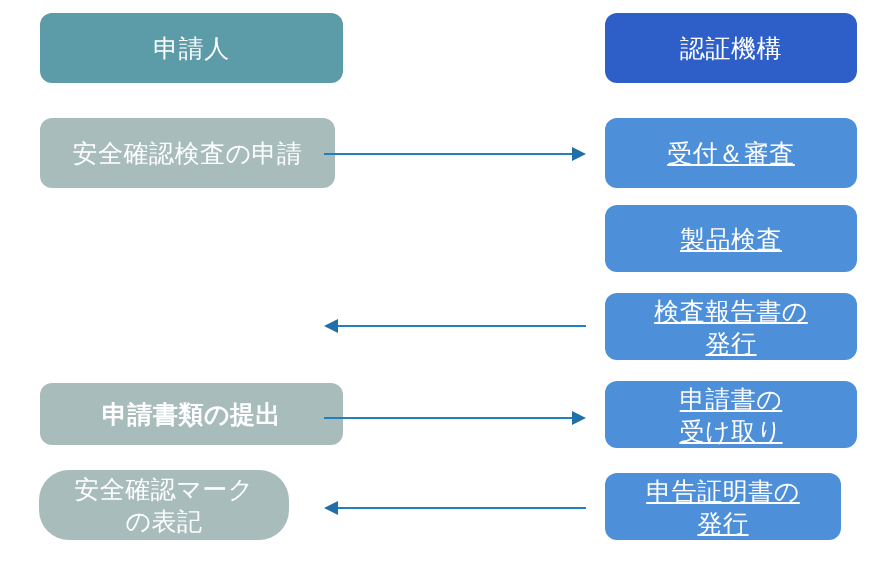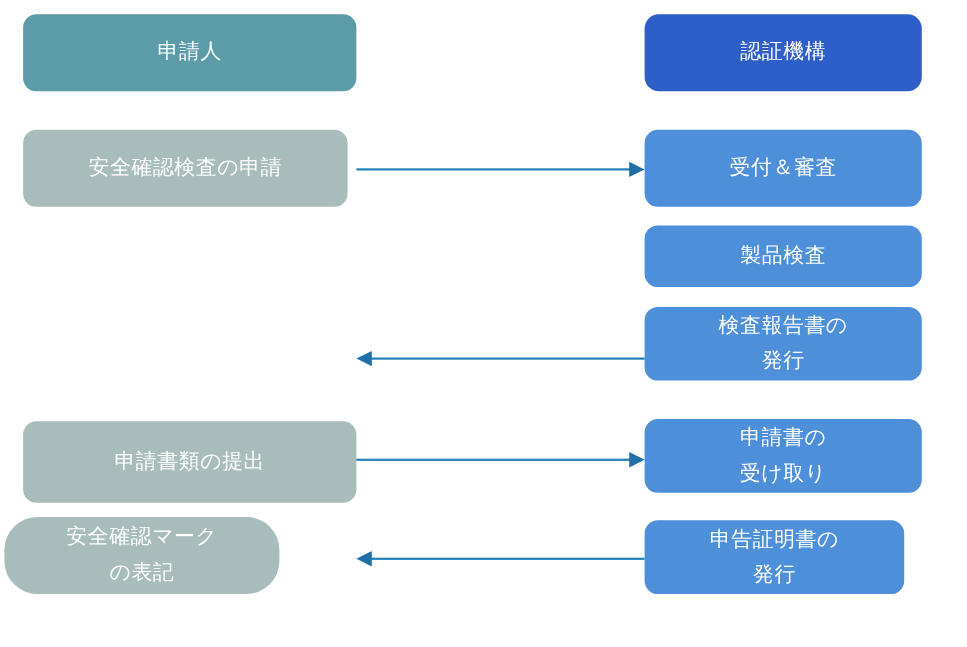--- a/index.html
+++ b/index.html
@@ -19,30 +19,31 @@
   }
   .node {
     position: absolute;
     box-sizing: border-box;
     border-radius: 12px;
     display: flex;
     align-items: center;
     justify-content: center;
     text-align: center;
     color: #ffffff;
-    font-size: 19px;
+    font-size: 25px;
     line-height: 32px;
     letter-spacing: 0.5px;
     white-space: pre-line;
     padding: 2px 6px;
+    margin-left: 19px;
   }
   .node.teal   { background: #5C9BA8; }
   .node.gray   { background: #A9BCBC; }
   .node.blue   { background: #2E5FC9; }
-  .node.lblue  { background: #4E8FD9; }
+  .node.lblue  { background: #4E8FD9; text-decoration: underline; }
 
   .connector {
     position: absolute;
     height: 0;
     pointer-events: none;
   }
   .connector .line {
     position: absolute;
     top: 0;
     height: 2px;
@@ -68,32 +69,32 @@
 </head>
 <body>
 
 <div id="canvas">
 
   <div class="node teal" style="left:21px; top:13px; width:303px; height:70px;">申請人</div>
 
   <div class="node gray" style="left:21px; top:118px; width:295px; height:70px;">安全確認検査の申請</div>
 
 
-  <div class="node gray" style="left:21px; top:383px; width:303px; height:74px;">申請書類の提出</div>
+  <div class="node gray" style="left:21px; top:383px; width:303px; height:62px;font-weight:bold;">申請書類の提出</div>
 
-  <div class="node gray" style="left:4px; top:470px; width:250px; height:70px;border-radius:30px;">安全確認マーク
+  <div class="node gray" style="left:20px; top:470px; width:250px; height:70px;border-radius:30px;">安全確認マーク
 の表記</div>
 
-  <div class="node blue" style="left:586px; top:13px; width:252px; height:70px;border-radius:13px;">認証機構</div>
+  <div class="node blue" style="left:586px; top:13px; width:252px; height:70px;">認証機構</div>
 
   <div class="node lblue" style="left:586px; top:118px; width:252px; height:70px;">受付＆審査</div>
 
-  <div class="node lblue" style="left:586px; top:205px; width:252px; height:56px;">製品検査</div>
+  <div class="node lblue" style="left:586px; top:205px; width:252px; height:67px;">製品検査</div>
 
-  <div class="node lblue" style="left:586px; top:279px; width:252px; height:67px;">検査報告書の
+  <div class="node lblue" style="left:586px; top:293px; width:252px; height:67px;">検査報告書の
 発行</div>
 
   <div class="node lblue" style="left:586px; top:381px; width:252px; height:67px;text-align:center;">申請書の
 受け取り</div>
 
   <div class="node lblue" style="left:586px; top:473px; width:236px; height:67px;">申告証明書の
 発行</div>
 
   <div class="connector to-right" style="left:324px; top:153px; width:262px;">
     <div class="line" style="left:0; width:250px;"></div>

